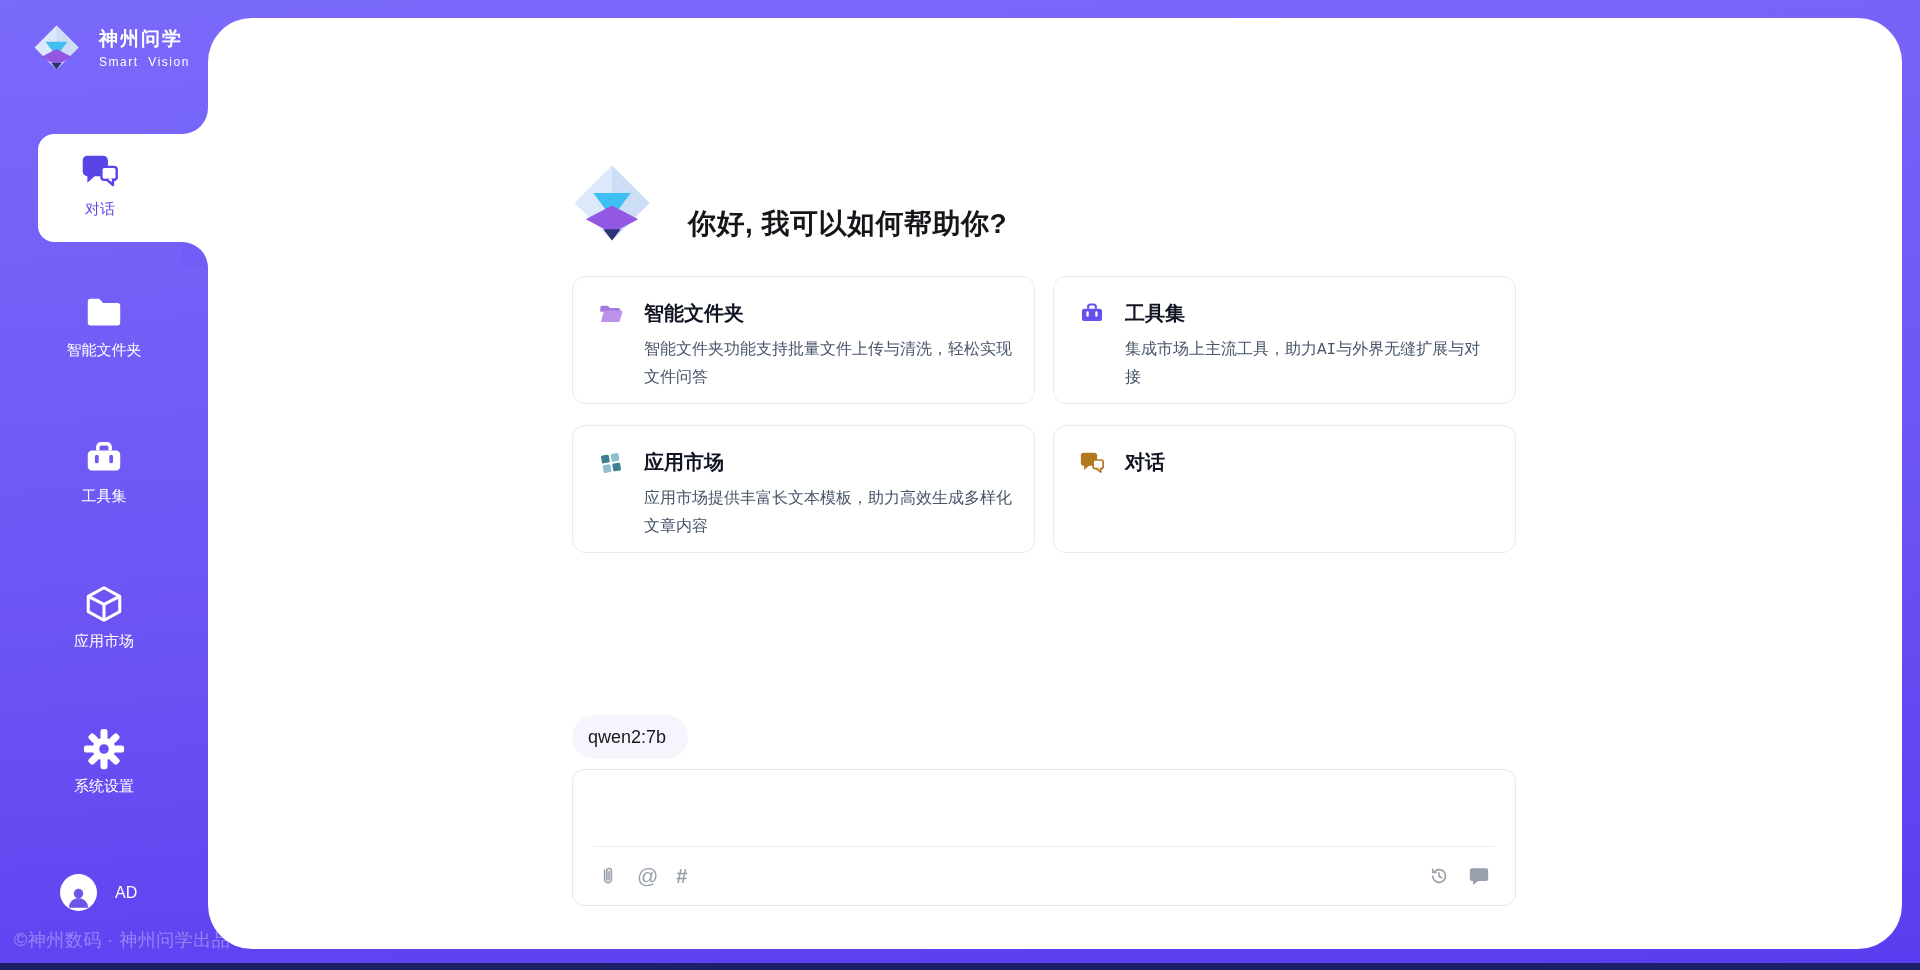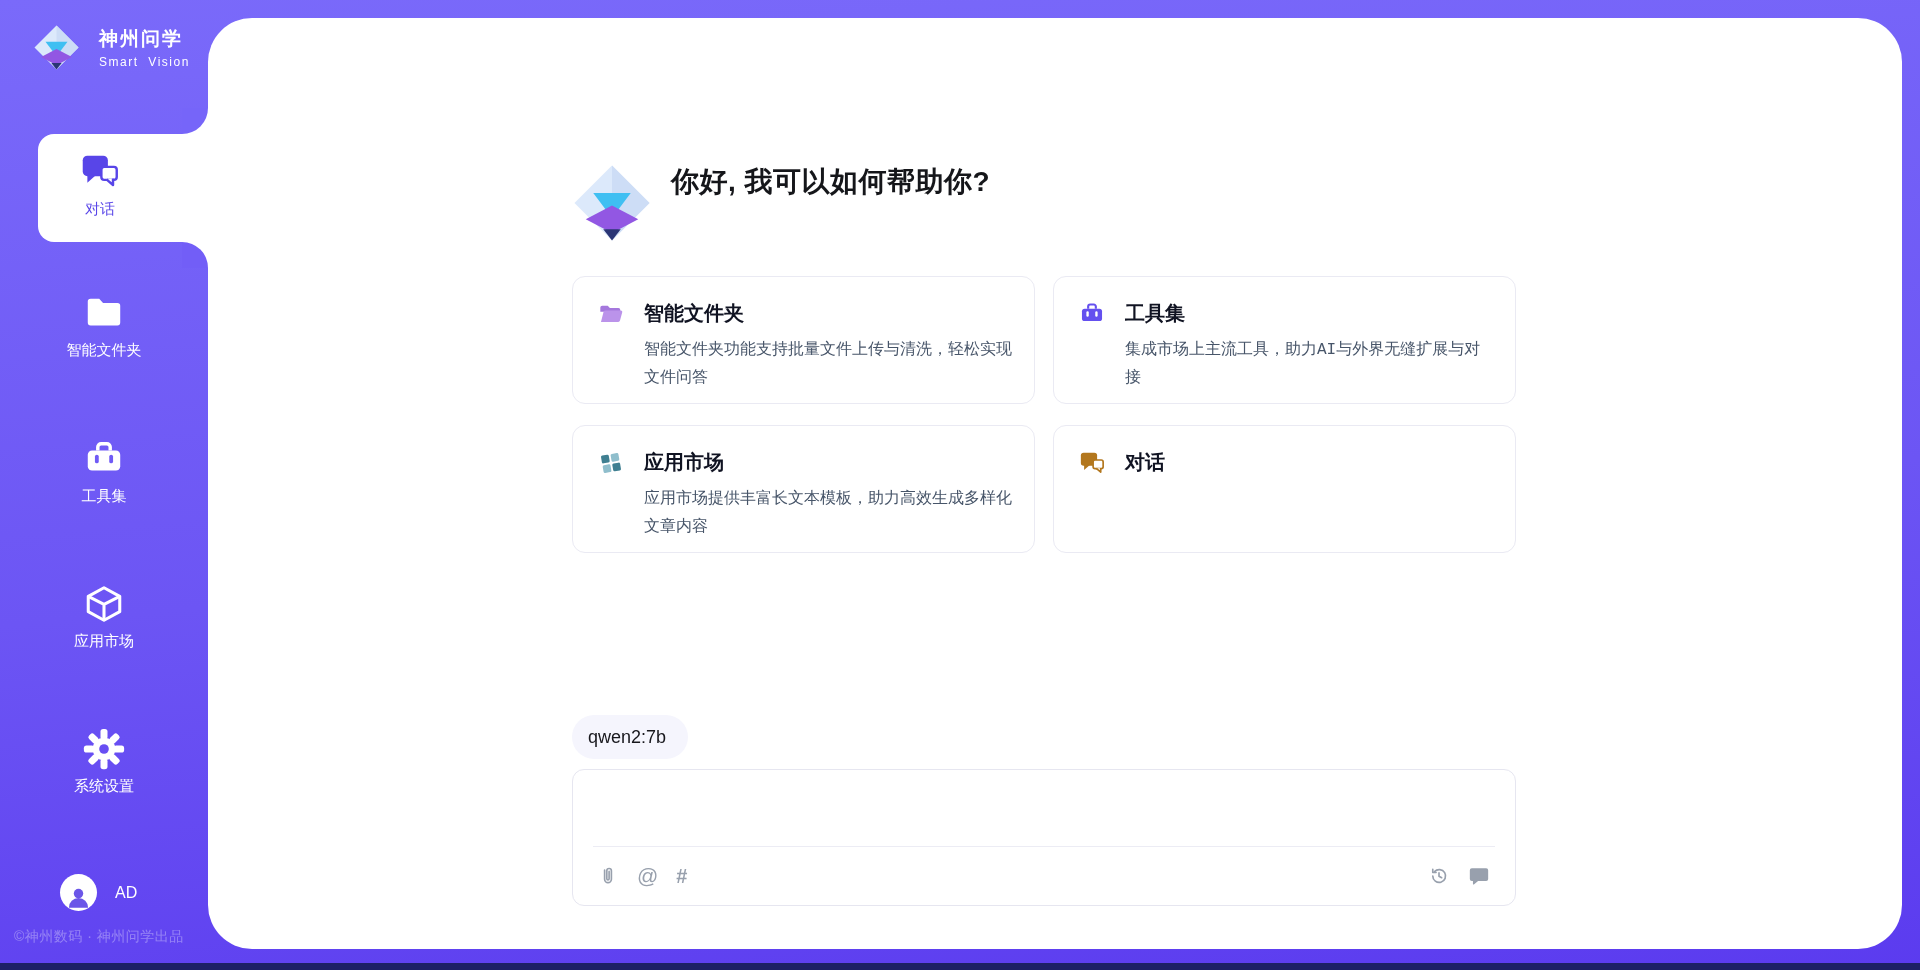--- a/index.html
+++ b/index.html
@@ -36,28 +36,28 @@
     align-items:center; cursor:pointer; }
   .nav-item svg { width:42px; height:42px; }
   .nav-item .nav-label { color:#fff; font-size:15px; margin-top:7px; }
 
   .user-row { position:absolute; left:60px; top:874px; display:flex; align-items:center; gap:18px; cursor:pointer; }
   .avatar { width:37px; height:37px; background:#fff; border-radius:50%; overflow:hidden;
     display:flex; align-items:flex-end; justify-content:center; }
   .avatar svg { width:27px; height:27px; }
   .user-name { color:#fff; font-size:16px; }
   .copyright { position:absolute; left:14px; top:928px; color:rgba(255,255,255,.33);
-    font-size:14px; letter-spacing:.5px; white-space:nowrap;text-align:right; }
+    font-size:18px; letter-spacing:.5px; white-space:nowrap;text-align:right; }
 
   
   .panel { position:absolute; left:208px; top:18px; width:1694px; height:931px;
     background:#fff; border-radius:44px; z-index:1; }
   .content { position:absolute; left:364px; top:0; width:944px; height:100%; }
 
-  .greeting { position:absolute; left:0; top:145px; display:flex; align-items:flex-start; gap:19px; }
+  .greeting { position:absolute; left:0; top:145px; display:flex; align-items:flex-end; gap:36px; }
   .greeting .logo { width:80px; height:80px; }
   .greeting h1 { font-size:28px; font-weight:700; color:#15161a; letter-spacing:.5px; }
 
   .cards { position:absolute; left:0; top:258px; width:944px;
     display:grid; grid-template-columns:463px 463px; gap:21px 18px; }
   .card { width:463px; height:128px; background:#fff; border:1px solid #eaeaf3;
     border-radius:13px; padding:23px 25px 0 25px; cursor:pointer; }
   .card-head { display:flex; align-items:center; gap:20px; }
   .card-icon { width:26px; height:26px; flex:0 0 26px; }
   .card-icon svg { width:26px; height:26px; display:block; }

